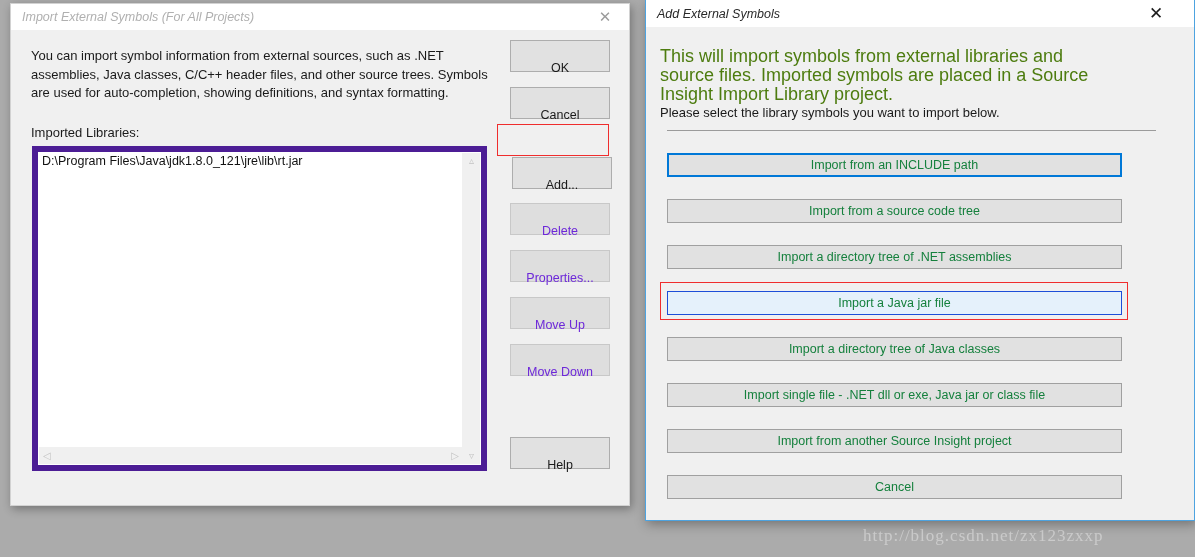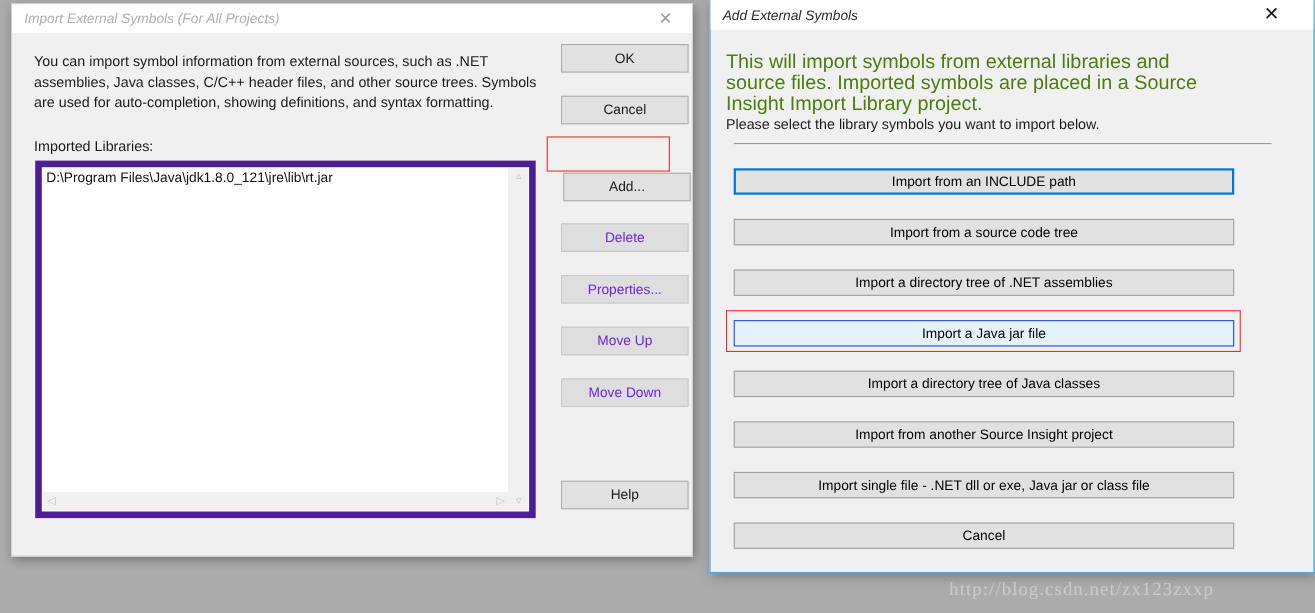--- a/index.html
+++ b/index.html
@@ -148,31 +148,31 @@
 
   
   .btn-col {
     position: absolute;
     left: 499px;
     top: 0;
     width: 104px;
   }
   .win-btn {
     display: block;
-    width: 116px;
+    width: 100px;
     height: 26px;
     background: #e1e1e1;
     border: 1px solid #adadad;
     box-sizing: border-box;
     font-family: "Liberation Sans", sans-serif;
     font-size: 12.5px;
     color: #1a1a1a;
     text-align: center;
     line-height: 24px;
-    padding: 0;
+    padding: 15px;
     cursor: default;
   }
   .win-btn.disabled {
     color: #6d28d9;
     background: #dedede;
     border-color: #c8c8c8;
   }
   .pos-ok       { position: absolute; left: 0; top: 10px; }
   .pos-cancel   { position: absolute; left: 0; top: 57px; }
   .pos-add      { position: absolute; left: 2px; top: 127px; }
@@ -230,21 +230,21 @@
   .opt-btn {
     display: block;
     width: 455px;
     height: 24px;
     margin-bottom: 22px;
     background: #e1e1e1;
     border: 1px solid #a0a0a0;
     box-sizing: border-box;
     font-family: "Liberation Sans", sans-serif;
     font-size: 12.5px;
-    color: #000000;
+    color: #15803d;
     text-align: center;
     line-height: 22px;
     padding: 0;
     cursor: default;
   }
   .opt-btn.focused {
     border: 2px solid #0078d7;
     line-height: 20px;
   }
   .opt-btn.hovered {
@@ -321,22 +321,22 @@
     <div class="aes-text">This will import symbols from external libraries and source files. Imported symbols are placed in a Source Insight Import Library project.</div>
     <div class="aes-text2">Please select the library symbols you want to import below.</div>
     <div class="separator"></div>
 
     <div class="opt-list">
       <button class="opt-btn focused">Import from an INCLUDE path</button>
       <button class="opt-btn">Import from a source code tree</button>
       <button class="opt-btn">Import a directory tree of .NET assemblies</button>
       <button class="opt-btn hovered">Import a Java jar file</button>
       <button class="opt-btn">Import a directory tree of Java classes</button>
+      <button class="opt-btn">Import single file - .NET dll or exe, Java jar or class file</button>
       <button class="opt-btn">Import from another Source Insight project</button>
-      <button class="opt-btn">Import single file - .NET dll or exe, Java jar or class file</button>
       <button class="opt-btn">Cancel</button>
     </div>
   </div>
 </div>
 
 <div class="red-box redbox-java"></div>
 
 <div class="watermark">http://blog.csdn.net/zx123zxxp</div>
 
 </body></html>

